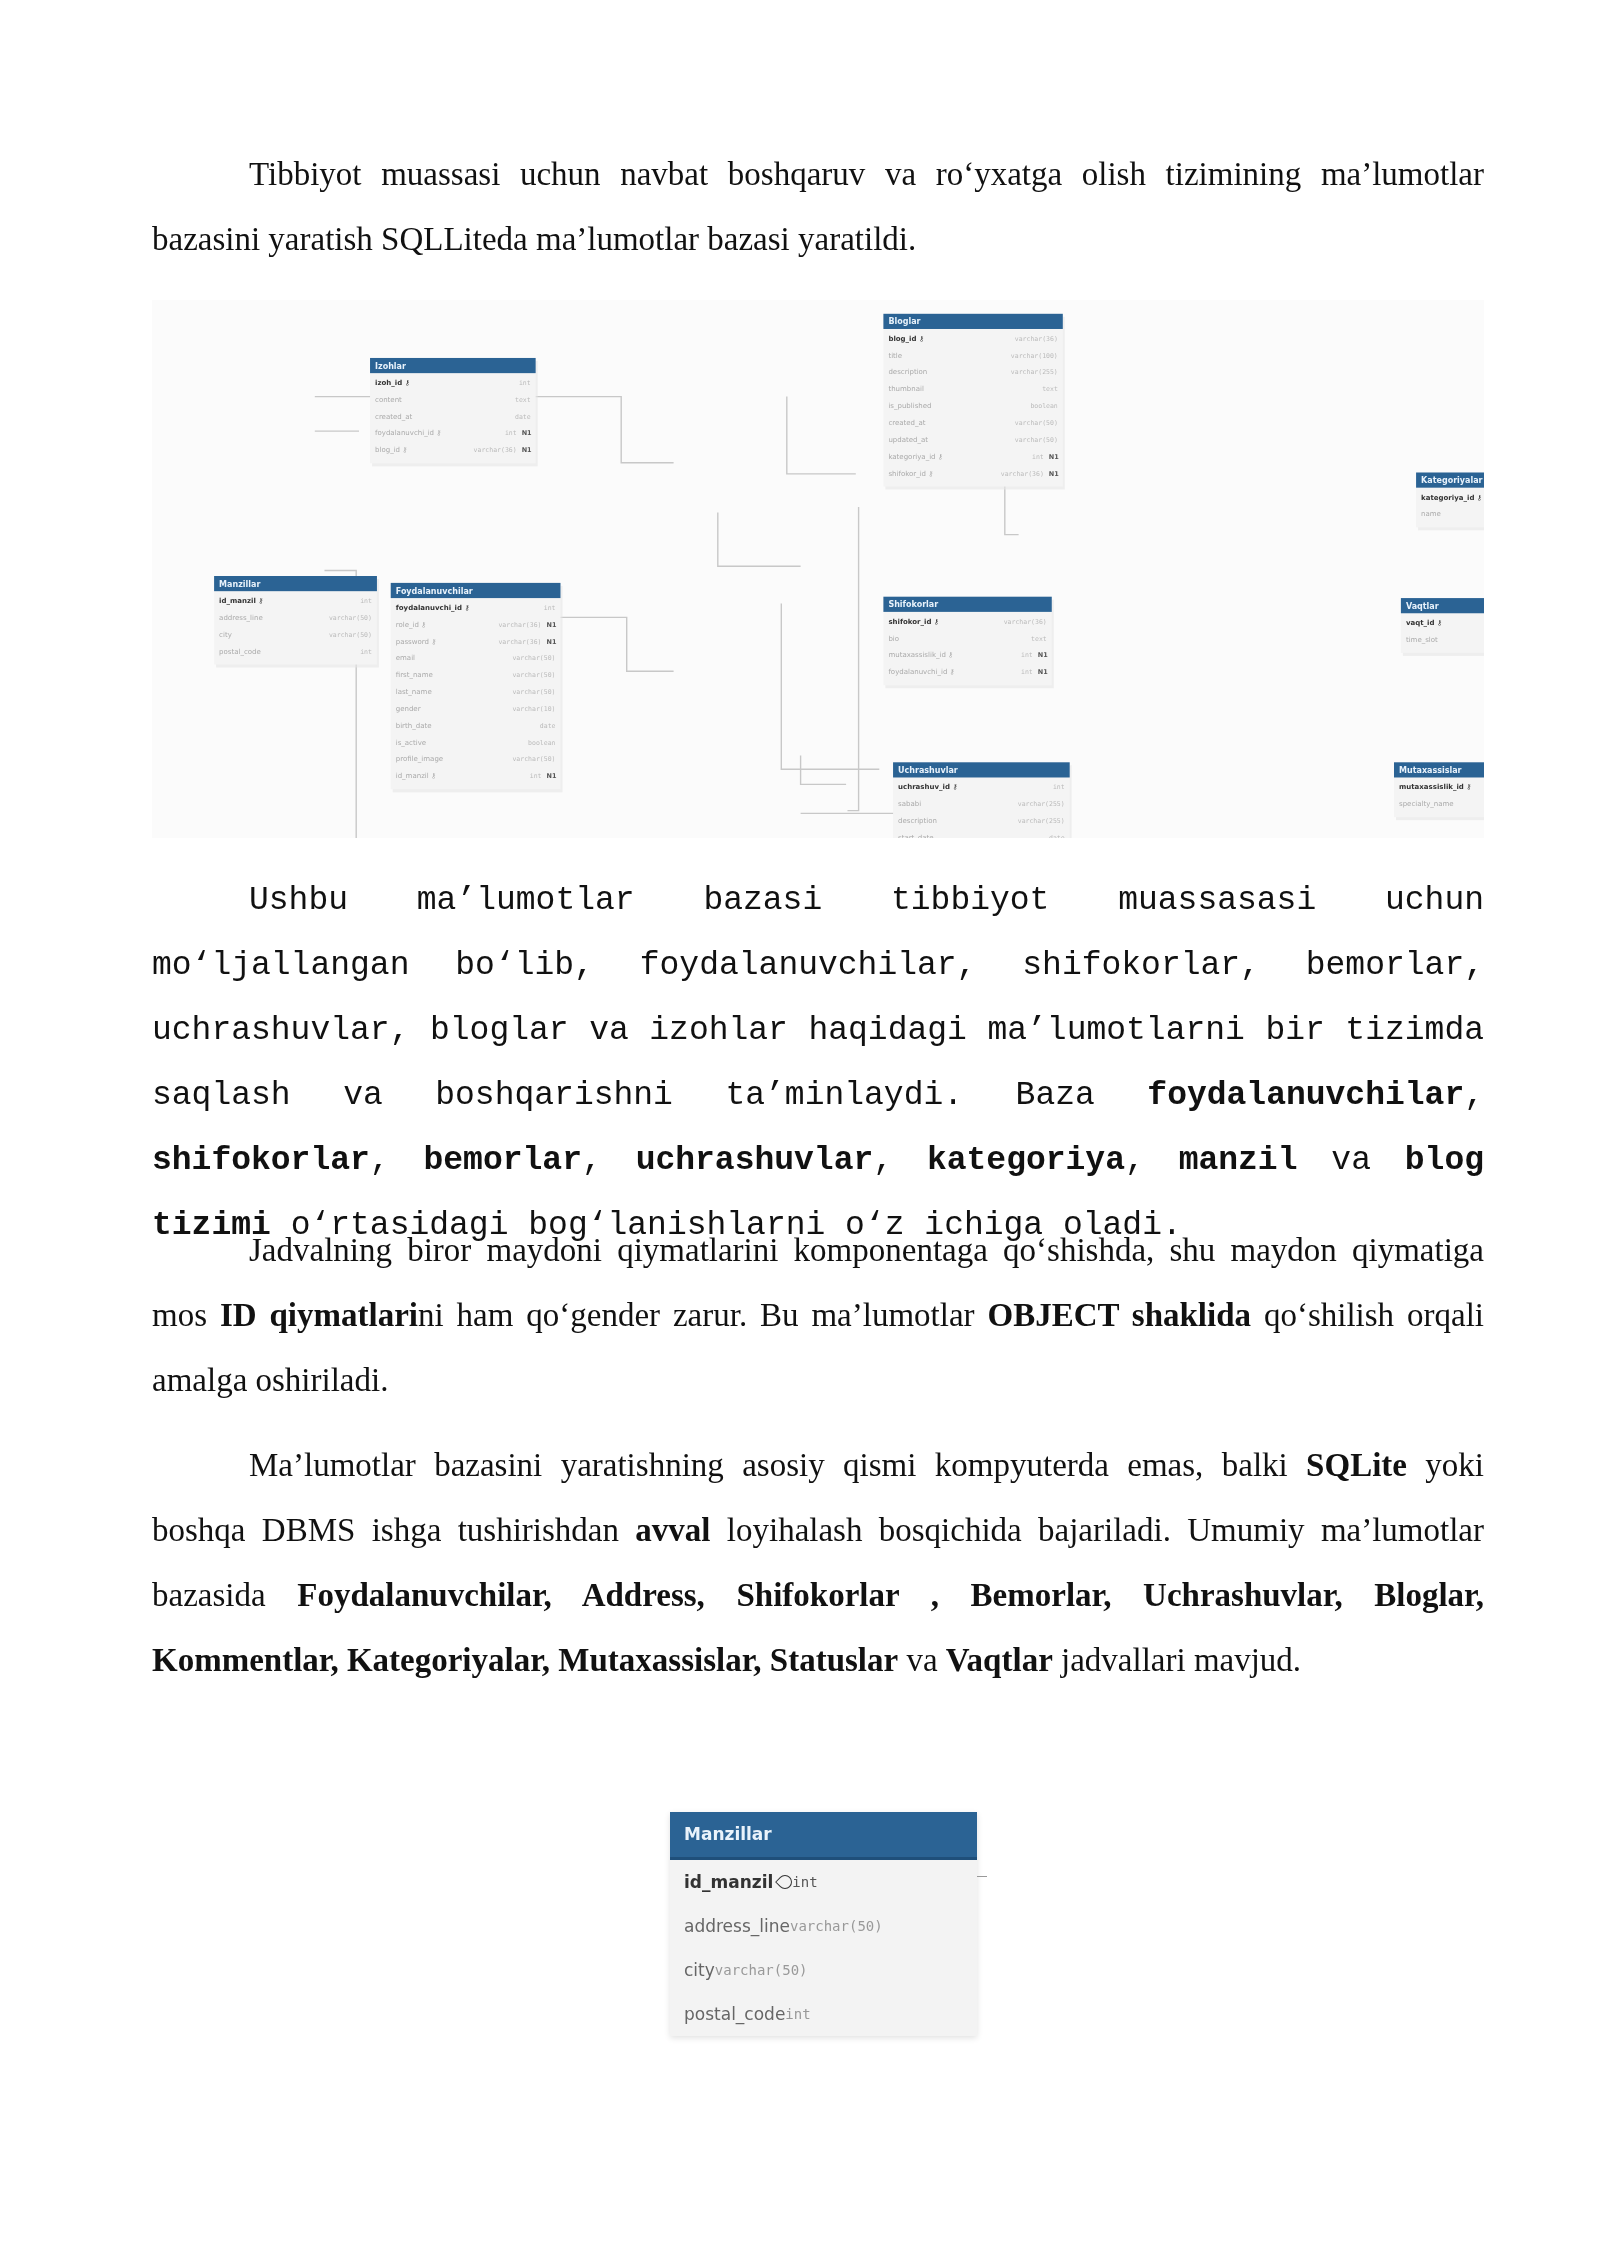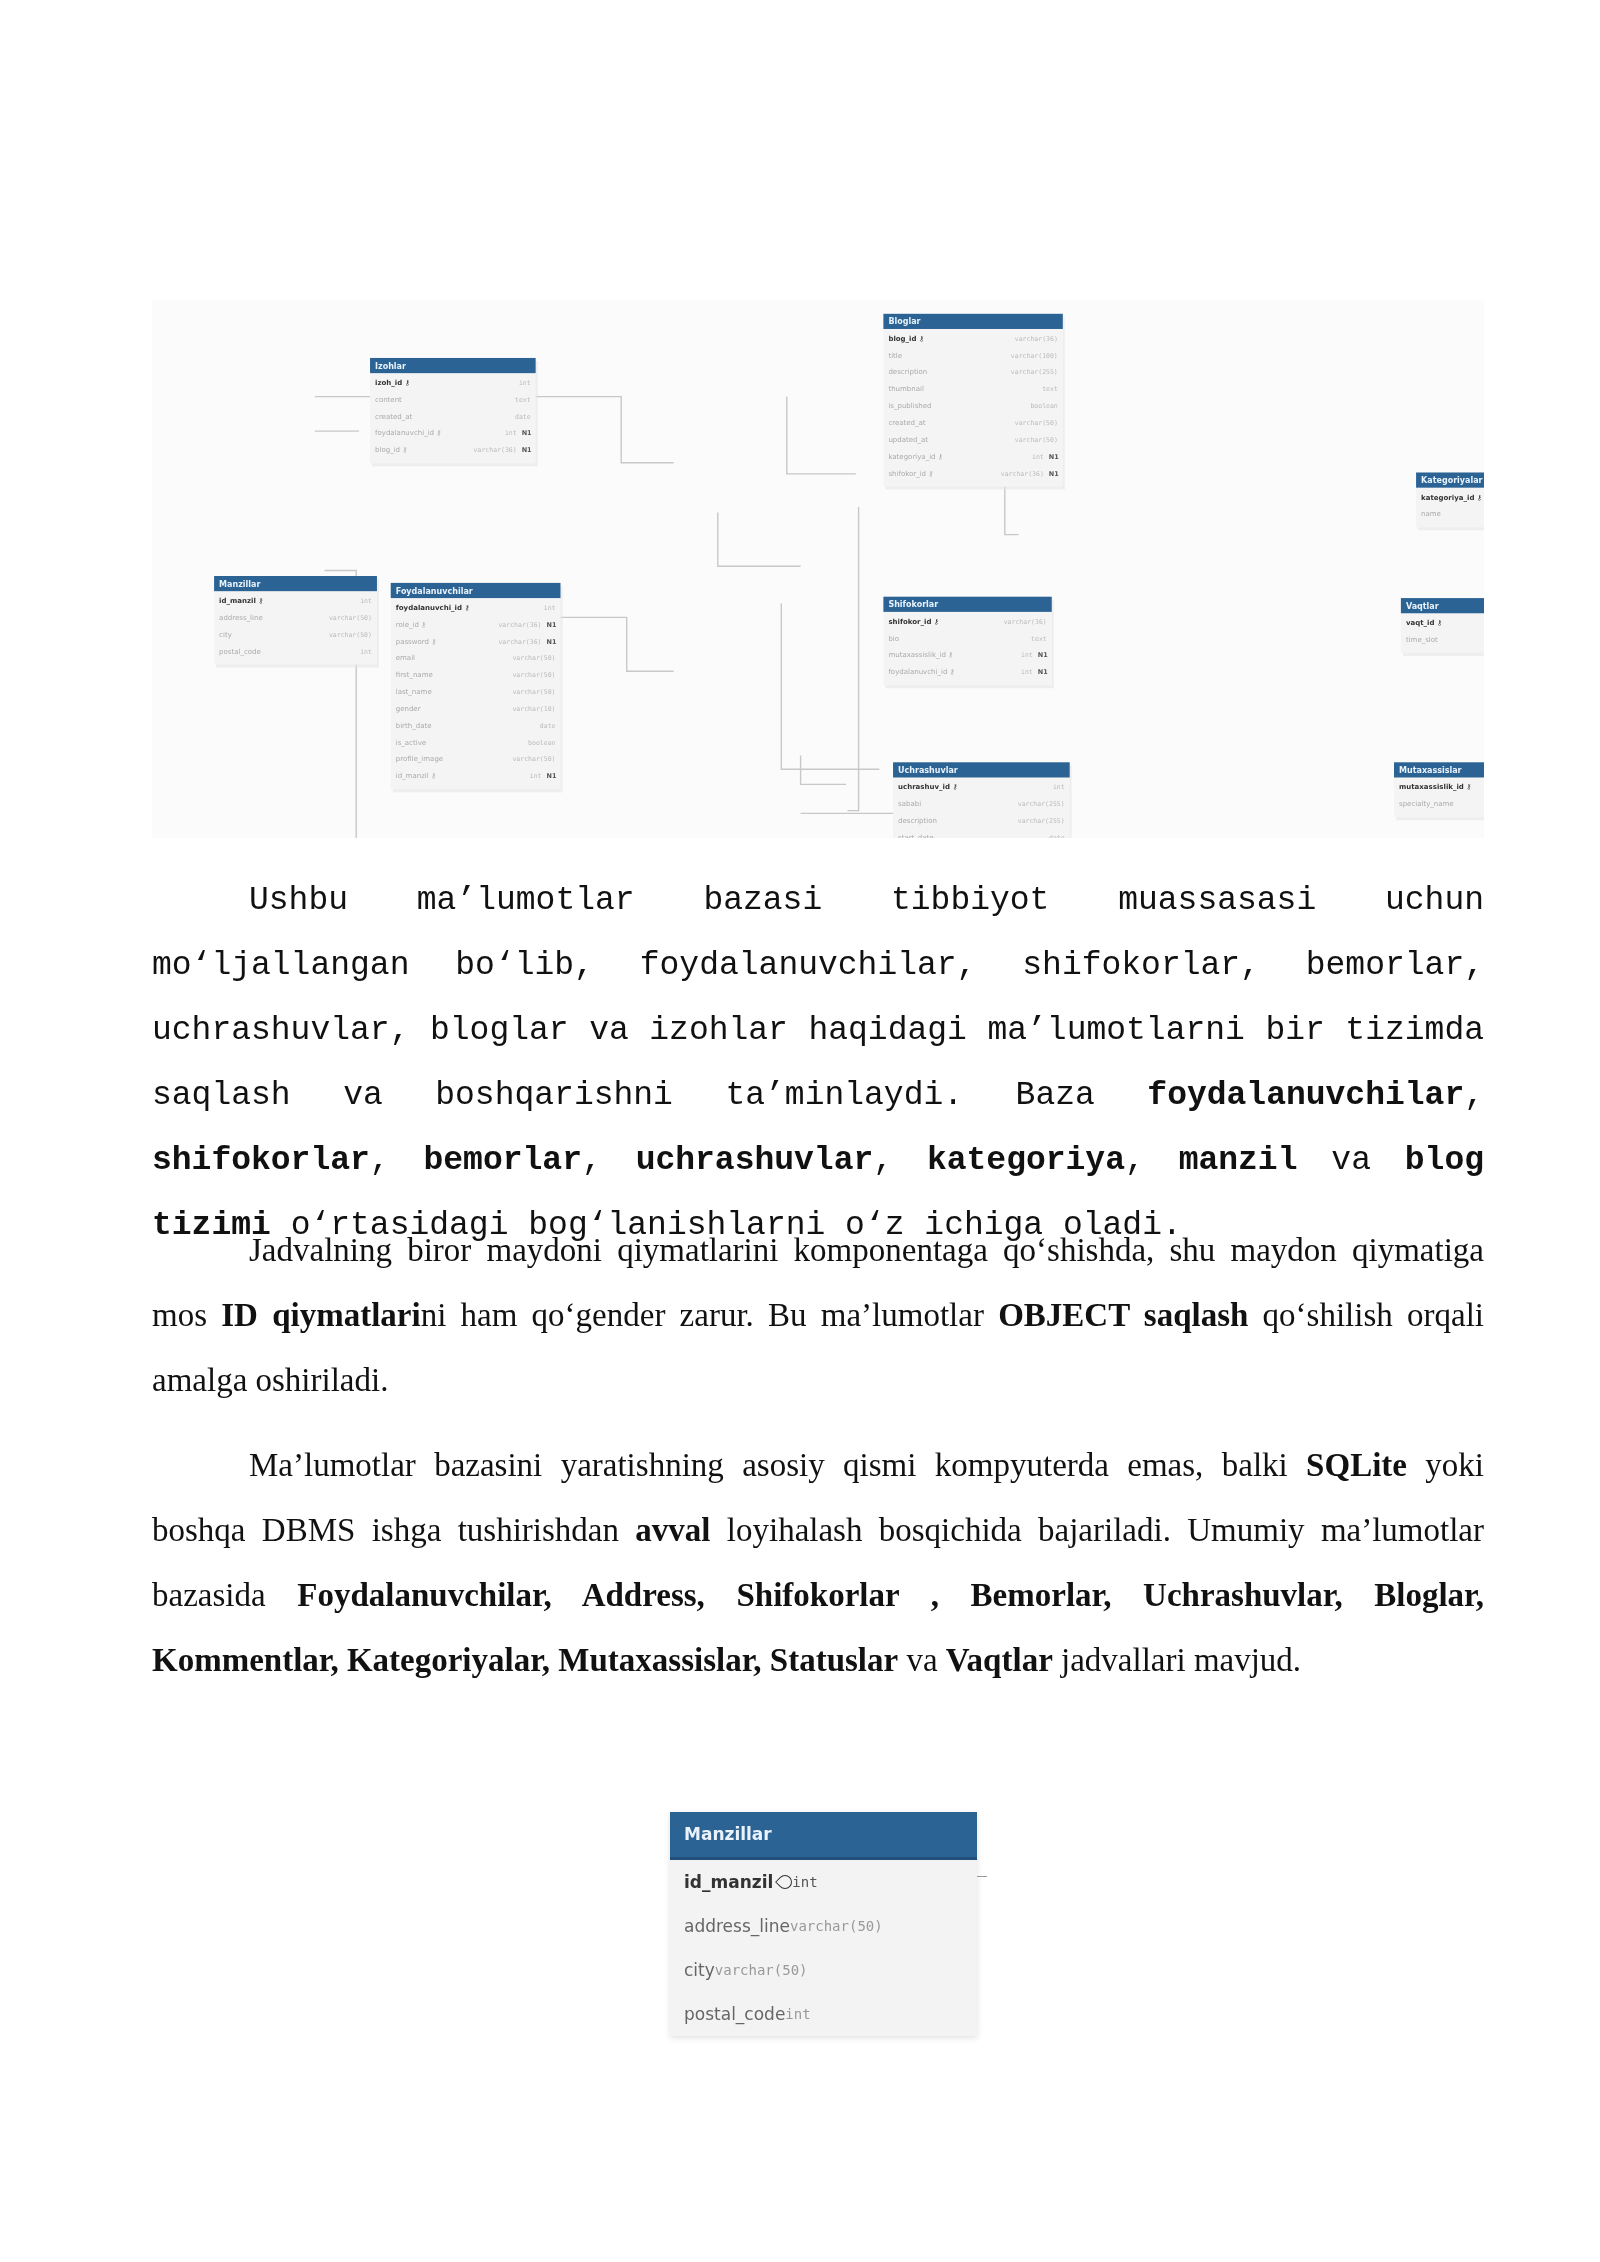--- a/index.html
+++ b/index.html
@@ -30,20 +30,21 @@
   .big-tbl .row.pk .nm { color:#333; font-weight:bold; }
   .big-tbl .row.pk .ty { color:#555; }
   .key-ic { display:inline-block; width:12px; height:12px; margin-left:5px; border:1.5px solid #333; border-radius:50% 50% 50% 0; transform:rotate(45deg); vertical-align:-1px; }
   .big-stub { position:absolute; left:977px; top:1876px; width:10px; height:1px; background:#999; }
 </style>
 </head>
 <body>
 
 <div class="page">
 
+  <p class="para" id="p1"><span class="indent"></span><span>Tibbiyot muassasi uchun navbat boshqaruv va ro‘yxatga olish tizimining ma’lumotlar bazasini yaratish SQLLiteda ma’lumotlar bazasi yaratildi.</span></p>
 
   <div class="erd-wrap">
     <svg id="erd-svg" viewBox="0 0 1332 538" preserveAspectRatio="none">
         <polyline points="162.8,96.6 469.2,96.6 469.2,162.8 521.6,162.8" fill="none" stroke="#c8c8c8" stroke-width="1.4"></polyline>
         <polyline points="172.5,270.5 204.2,270.5 204.2,579.6 242.9,579.6" fill="none" stroke="#c8c8c8" stroke-width="1.4"></polyline>
         <polyline points="162.8,131.1 207.0,131.1" fill="none" stroke="#c8c8c8" stroke-width="1.4"></polyline>
         <polyline points="336.7,317.4 474.7,317.4 474.7,371.2 521.6,371.2" fill="none" stroke="#c8c8c8" stroke-width="1.4"></polyline>
         <polyline points="179.4,621.0 474.7,621.0 474.7,604.4 521.6,604.4" fill="none" stroke="#c8c8c8" stroke-width="1.4"></polyline>
         <polyline points="634.8,96.6 634.8,173.9 703.8,173.9" fill="none" stroke="#c8c8c8" stroke-width="1.4"></polyline>
         <polyline points="565.8,212.5 565.8,266.3 648.6,266.3" fill="none" stroke="#c8c8c8" stroke-width="1.4"></polyline>
@@ -233,21 +234,21 @@
           <text x="1325.6599999999999" y="587.5199999999999" font-size="8" font-weight="bold" fill="#e8f2fb" font-family="DejaVu Sans, sans-serif">Statuslar</text>
           <text x="1325.6599999999999" y="603.8559999999999" font-size="7" fill="#333" font-weight="bold" font-family="DejaVu Sans, sans-serif">status_id ⚷</text>
           <text x="1481.2599999999998" y="603.8559999999999" font-size="6.5" fill="#bbb" text-anchor="end" font-family="DejaVu Sans Mono, monospace">int</text>
           <text x="1325.6599999999999" y="620.6919999999999" font-size="7" fill="#aaa" font-weight="normal" font-family="DejaVu Sans, sans-serif">status_name</text>
           <text x="1481.2599999999998" y="620.6919999999999" font-size="6.5" fill="#bbb" text-anchor="end" font-family="DejaVu Sans Mono, monospace">varchar(50)</text>
         </g>
       </svg>
   </div>
 
   <p class="para" id="p2"><span class="indent"></span><span>Ushbu ma’lumotlar bazasi tibbiyot muassasasi uchun mo‘ljallangan bo‘lib, foydalanuvchilar, shifokorlar, bemorlar, uchrashuvlar, bloglar va izohlar haqidagi ma’lumotlarni bir tizimda saqlash va boshqarishni ta’minlaydi. Baza </span><b>foydalanuvchilar</b><span>, </span><b>shifokorlar</b><span>, </span><b>bemorlar</b><span>, </span><b>uchrashuvlar</b><span>, </span><b>kategoriya</b><span>, </span><b>manzil</b><span> va </span><b>blog tizimi</b><span> o‘rtasidagi bog‘lanishlarni o‘z ichiga oladi.</span></p>
-  <p class="para" id="p3"><span class="indent"></span><span>Jadvalning biror maydoni qiymatlarini komponentaga qo‘shishda, shu maydon qiymatiga mos </span><b>ID qiymatlari</b><span>ni ham qo‘gender zarur. Bu ma’lumotlar </span><b>OBJECT saqlash</b><span> qo‘shilish orqali amalga oshiriladi.</span></p>
+  <p class="para" id="p3"><span class="indent"></span><span>Jadvalning biror maydoni qiymatlarini komponentaga qo‘shishda, shu maydon qiymatiga mos </span><b>ID qiymatlari</b><span>ni ham qo‘gender zarur. Bu ma’lumotlar </span><b>OBJECT shaklida</b><span> qo‘shilish orqali amalga oshiriladi.</span></p>
   <p class="para" id="p4"><span class="indent"></span><span>Ma’lumotlar bazasini yaratishning asosiy qismi kompyuterda emas, balki </span><b>SQLite</b><span> yoki boshqa DBMS ishga tushirishdan </span><b>avval</b><span> loyihalash bosqichida bajariladi. Umumiy ma’lumotlar bazasida </span><b>Foydalanuvchilar, Address, Shifokorlar , Bemorlar, Uchrashuvlar, Bloglar, Kommentlar, Kategoriyalar, Mutaxassislar, Statuslar</b><span> va </span><b>Vaqtlar</b><span> jadvallari mavjud.</span></p>
 
   <div class="tbl big-tbl">
     <div class="hd">Manzillar</div>
     <div class="row pk">
       <span class="nm"><span>id_manzil</span><span class="key-ic"></span></span>
       <span class="ty">int</span>
     </div>
     <div class="row">
       <span class="nm">address_line</span>

